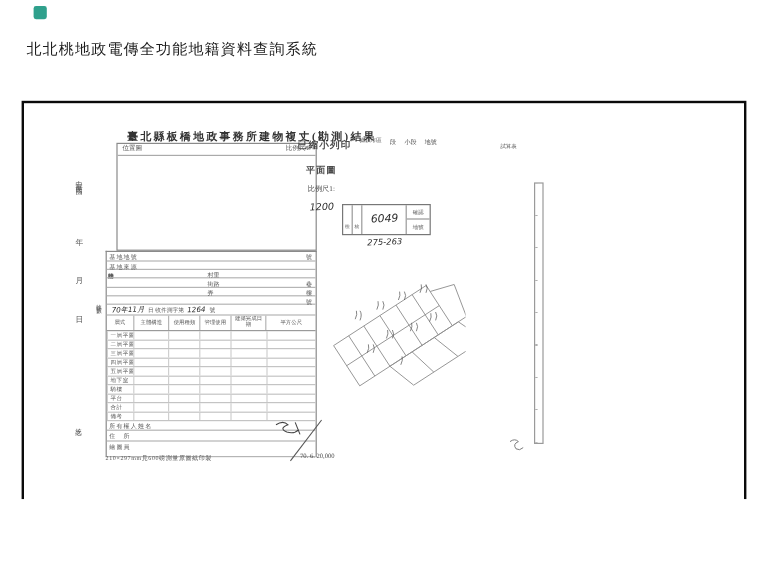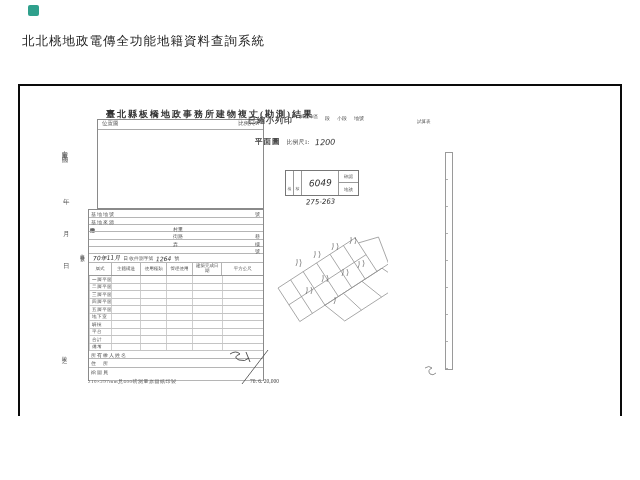--- a/index.html
+++ b/index.html
@@ -58,21 +58,21 @@
   .survey-line .hand{font-size:6px;}
 
   .footer-note{left:68px;top:292px;font-size:5px;color:#555;letter-spacing:0.5px;}
   .footer-code{left:230px;top:292px;font-size:5.5px;color:#444;}
 
   
   .land-line{left:228px;top:29px;display:flex;align-items:flex-start;gap:7px;font-size:5px;color:#4a4a4a;}
   .land-line .big{font-size:8px;font-weight:bold;letter-spacing:1px;}
   .land-line .stack{font-size:4.5px;line-height:1.1;text-align:center;}
   .land-note{left:397px;top:33px;font-size:4.5px;color:#555;}
-  .plan-line{left:235px;top:51px;font-size:6px;color:#4a4a4a;display:flex;align-items:center;gap:6px;}
+  .plan-line{left:235px;top:51px;font-size:6px;color:#4a4a4a;display:flex;align-items:center;gap:6px;flex-direction:column;}
   .plan-line .big{font-size:7.5px;font-weight:bold;letter-spacing:1px;}
   .plan-line .hand{font-size:8px;}
 
   .stamp{left:265px;top:84px;width:74px;height:26px;border:1px solid #777;display:flex;}
   .stamp .s-narrow{width:8px;border-right:1px solid #999;font-size:4px;color:#666;
                    display:flex;align-items:center;justify-content:center;}
   .stamp .s-mid{flex:1;display:flex;align-items:center;justify-content:center;}
   .stamp .s-mid .hand{font-size:9px;}
   .stamp .s-right{width:20px;border-left:1px solid #999;font-size:4.5px;color:#555;}
   .stamp .s-right div{height:50%;display:flex;align-items:center;justify-content:center;}

